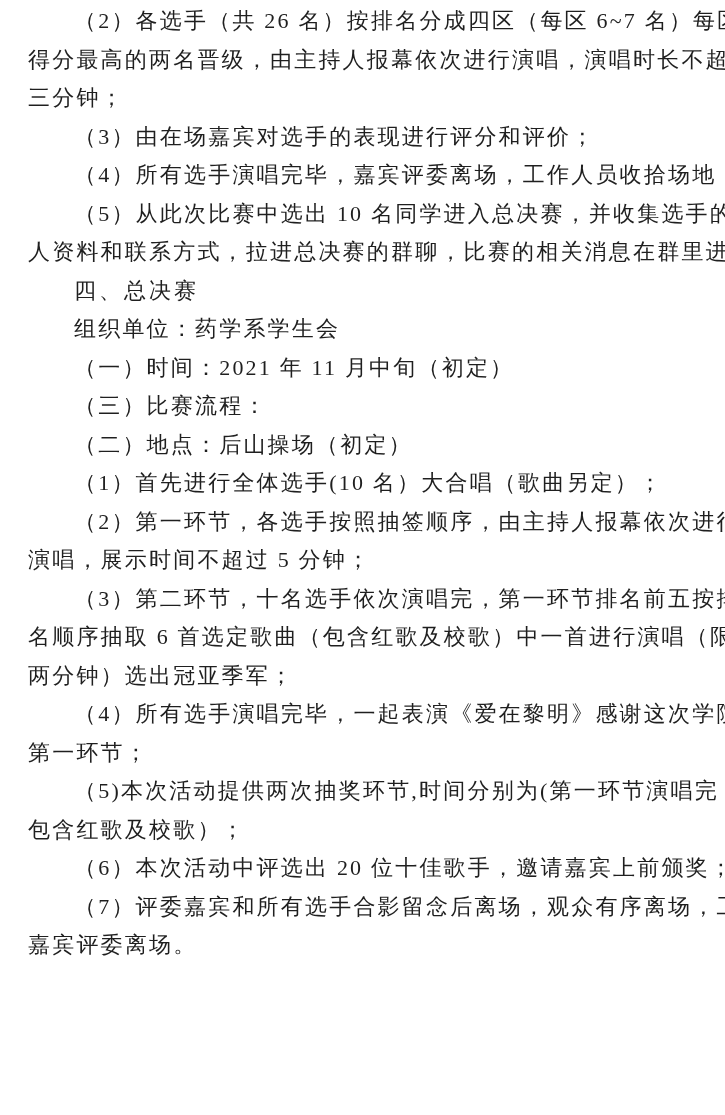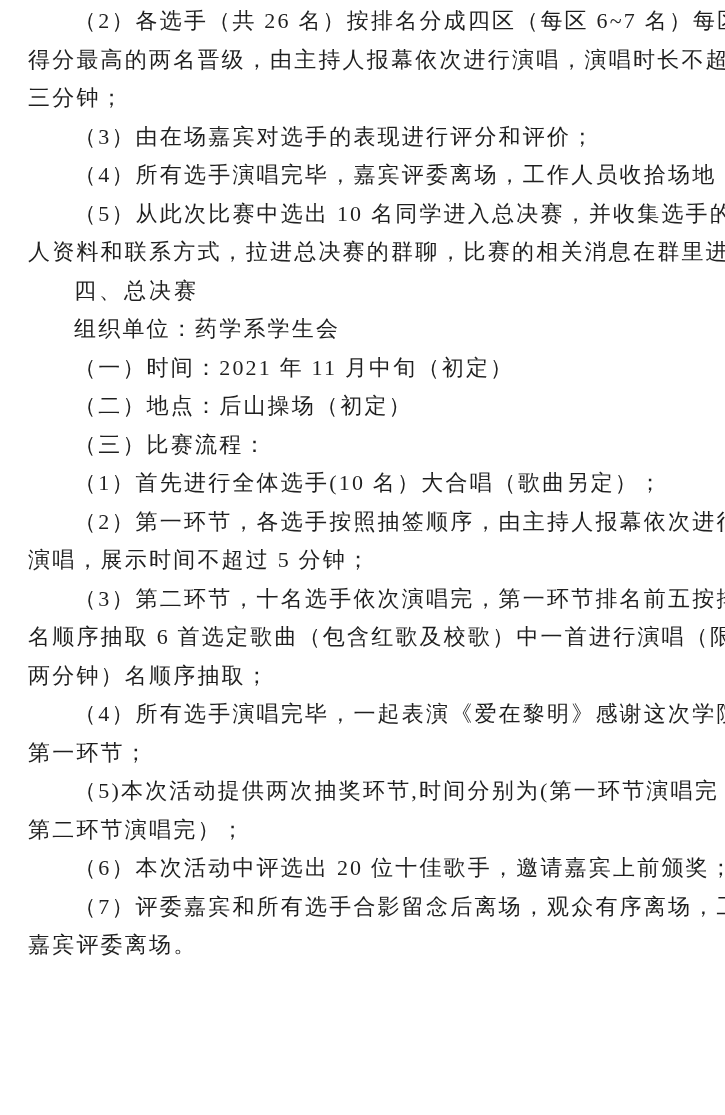--- a/index.html
+++ b/index.html
@@ -46,29 +46,29 @@
       <div class="line indent">（2）各选手（共 26 名）按排名分成四区（每区 6~7 名）每区</div>
       <div class="line">得分最高的两名晋级，由主持人报幕依次进行演唱，演唱时长不超过</div>
       <div class="line">三分钟；</div>
       <div class="line indent">（3）由在场嘉宾对选手的表现进行评分和评价；</div>
       <div class="line indent">（4）所有选手演唱完毕，嘉宾评委离场，工作人员收拾场地；</div>
       <div class="line indent">（5）从此次比赛中选出 10 名同学进入总决赛，并收集选手的个</div>
       <div class="line">人资料和联系方式，拉进总决赛的群聊，比赛的相关消息在群里进行</div>
       <div class="line indent bold">四、总决赛</div>
       <div class="line indent">组织单位：药学系学生会</div>
       <div class="line indent">（一）时间：2021 年 11 月中旬（初定）</div>
+      <div class="line indent">（三）比赛流程：</div>
       <div class="line indent">（二）地点：后山操场（初定）</div>
-      <div class="line indent">（三）比赛流程：</div>
       <div class="line indent">（1）首先进行全体选手(10 名）大合唱（歌曲另定）；</div>
       <div class="line indent">（2）第一环节，各选手按照抽签顺序，由主持人报幕依次进行</div>
       <div class="line">演唱，展示时间不超过 5 分钟；</div>
       <div class="line indent">（3）第二环节，十名选手依次演唱完，第一环节排名前五按排</div>
       <div class="line">名顺序抽取 6 首选定歌曲（包含红歌及校歌）中一首进行演唱（限时</div>
-      <div class="line">两分钟）名顺序抽取；</div>
+      <div class="line">两分钟）选出冠亚季军；</div>
       <div class="line indent">（4）所有选手演唱完毕，一起表演《爱在黎明》感谢这次学院</div>
       <div class="line">第一环节；</div>
       <div class="line indent">（5)本次活动提供两次抽奖环节,时间分别为(第一环节演唱完，</div>
-      <div class="line">第二环节演唱完）；</div>
+      <div class="line">包含红歌及校歌）；</div>
       <div class="line indent">（6）本次活动中评选出 20 位十佳歌手，邀请嘉宾上前颁奖；</div>
       <div class="line indent">（7）评委嘉宾和所有选手合影留念后离场，观众有序离场，工</div>
       <div class="line">嘉宾评委离场。</div>
     </div>
 </div>
 
 </body></html>

